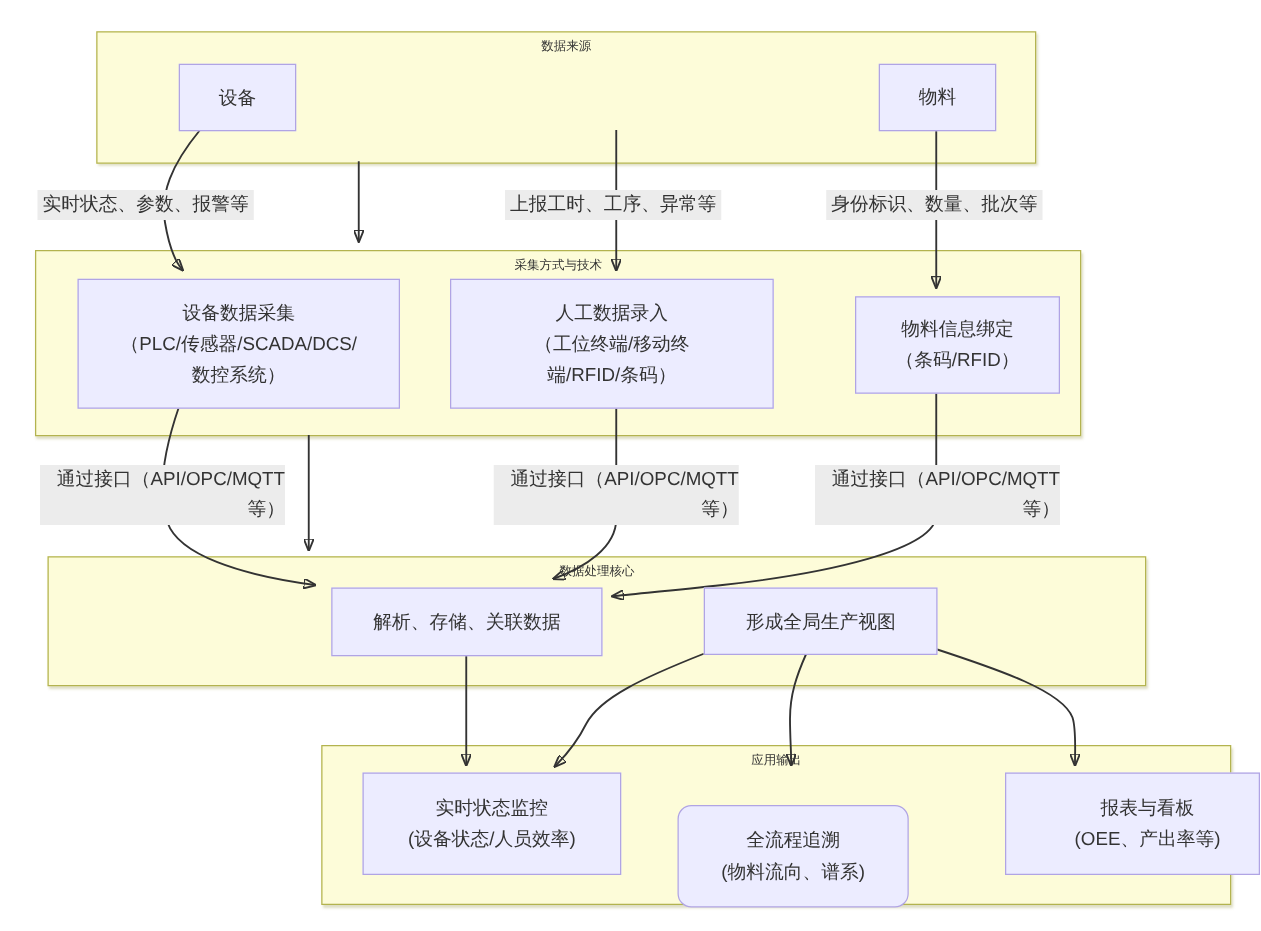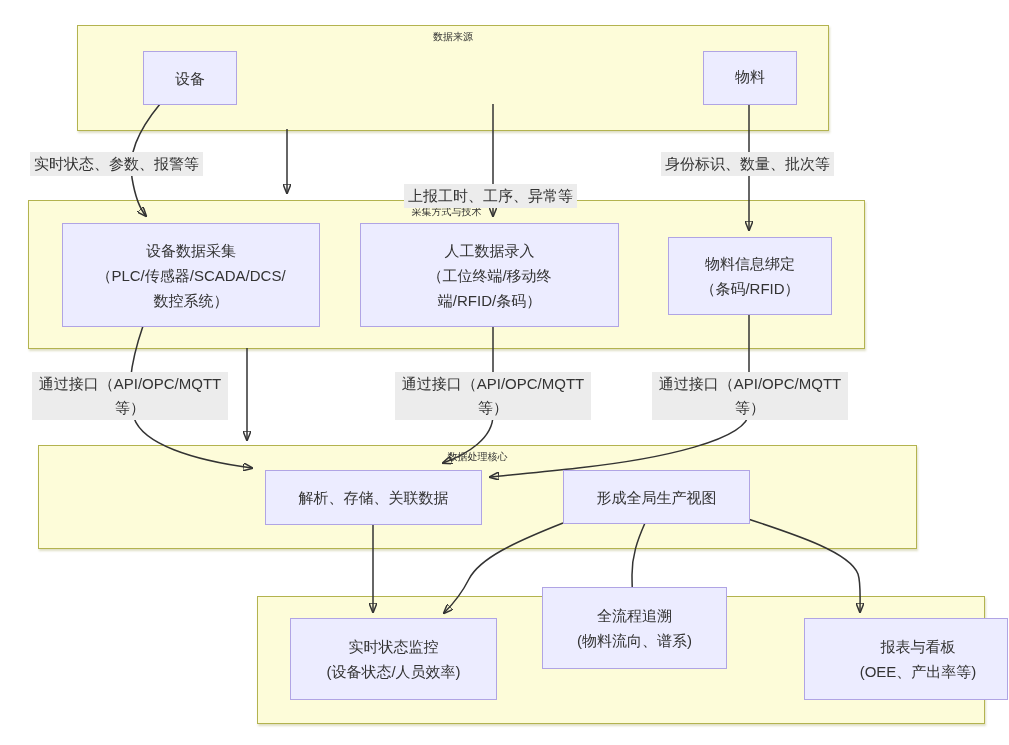--- a/index.html
+++ b/index.html
@@ -31,21 +31,21 @@
     position:absolute;background:var(--node-fill);
     border:1px solid var(--node-border);
     display:flex;align-items:center;justify-content:center;
     text-align:center;font-size:15px;line-height:25px;color:var(--text);
     z-index:3;
   }
   .multiline{white-space:pre-line;}
   .edge-label{
     position:absolute;background:var(--edge-label-bg);
     font-size:15px;line-height:24px;color:var(--text);
-    z-index:2;text-align:center;
+    z-index:2;text-align:right;
   }
   .edge-label.single{padding:0 4px;white-space:nowrap;}
   svg.edges{position:absolute;left:0;top:0;z-index:2;}
   svg.edges path{fill:none;stroke:var(--edge-stroke);stroke-width:1.5;}
 </style>
 </head>
 <body>
 
 <div class="canvas">
 
@@ -79,21 +79,21 @@
     <path d="M247,348 L247,440" marker-end="url(#arrow)"></path>
     <path d="M493,326 L493,415 C493,438 468,454 443,463" marker-end="url(#arrow)"></path>
     <path d="M749,314 L749,412 C749,440 660,459 578,468 C543,472 508,475 490,477" marker-end="url(#arrow)"></path>
     <path d="M373,524 L373,612" marker-end="url(#arrow)"></path>
     <path d="M563,523 C515,542 480,558 469,579 C461,595 451,606 444,613" marker-end="url(#arrow)"></path>
     <path d="M645,523 C637,541 632,556 632,575 C632,590 633,601 633,612" marker-end="url(#arrow)"></path>
     <path d="M748,519 C800,536 850,553 858,574 C861,583 860,598 860,612" marker-end="url(#arrow)"></path>
   </svg>
 
   <div class="edge-label single" style="left:30px;top:152px;">实时状态、参数、报警等</div>
-  <div class="edge-label single" style="left:404px;top:152px;margin-top:32px;">上报工时、工序、异常等</div>
+  <div class="edge-label single" style="left:404px;top:152px;">上报工时、工序、异常等</div>
   <div class="edge-label single" style="left:661px;top:152px;">身份标识、数量、批次等</div>
 
   <div class="edge-label multiline" style="left:32px;top:372px;width:196px;">通过接口（API/OPC/MQTT
 等）</div>
   <div class="edge-label multiline" style="left:395px;top:372px;width:196px;">通过接口（API/OPC/MQTT
 等）</div>
   <div class="edge-label multiline" style="left:652px;top:372px;width:196px;">通过接口（API/OPC/MQTT
 等）</div>
 
   <div class="node" style="left:143px;top:51px;width:92px;height:52px;">
@@ -106,37 +106,37 @@
   <div class="node" style="left:62px;top:223px;width:256px;height:102px;">
     <span class="multiline">设备数据采集
 （PLC/传感器/SCADA/DCS/
 数控系统）</span>
   </div>
   <div class="node" style="left:360px;top:223px;width:257px;height:102px;">
     <span class="multiline">人工数据录入
 （工位终端/移动终
 端/RFID/条码）</span>
   </div>
-  <div class="node" style="left:668px;top:237px;width:162px;height:76px;">
+  <div class="node" style="left:684px;top:237px;width:162px;height:76px;">
     <span class="multiline">物料信息绑定
 （条码/RFID）</span>
   </div>
 
   <div class="node" style="left:265px;top:470px;width:215px;height:53px;">
     <span>解析、存储、关联数据</span>
   </div>
   <div class="node" style="left:563px;top:470px;width:185px;height:52px;">
     <span>形成全局生产视图</span>
   </div>
 
   <div class="node" style="left:290px;top:618px;width:205px;height:80px;">
     <span class="multiline">实时状态监控
 (设备状态/人员效率)</span>
   </div>
-  <div class="node" style="left:542px;top:587px;width:183px;height:80px;">
+  <div class="node" style="left:542px;top:644px;width:183px;height:80px;border-radius:11px;">
     <span class="multiline">全流程追溯
 (物料流向、谱系)</span>
   </div>
   <div class="node" style="left:804px;top:618px;width:178px;height:80px;padding-left:24px;">
     <span class="multiline">报表与看板
 (OEE、产出率等)</span>
   </div>
 
 </div>
 

